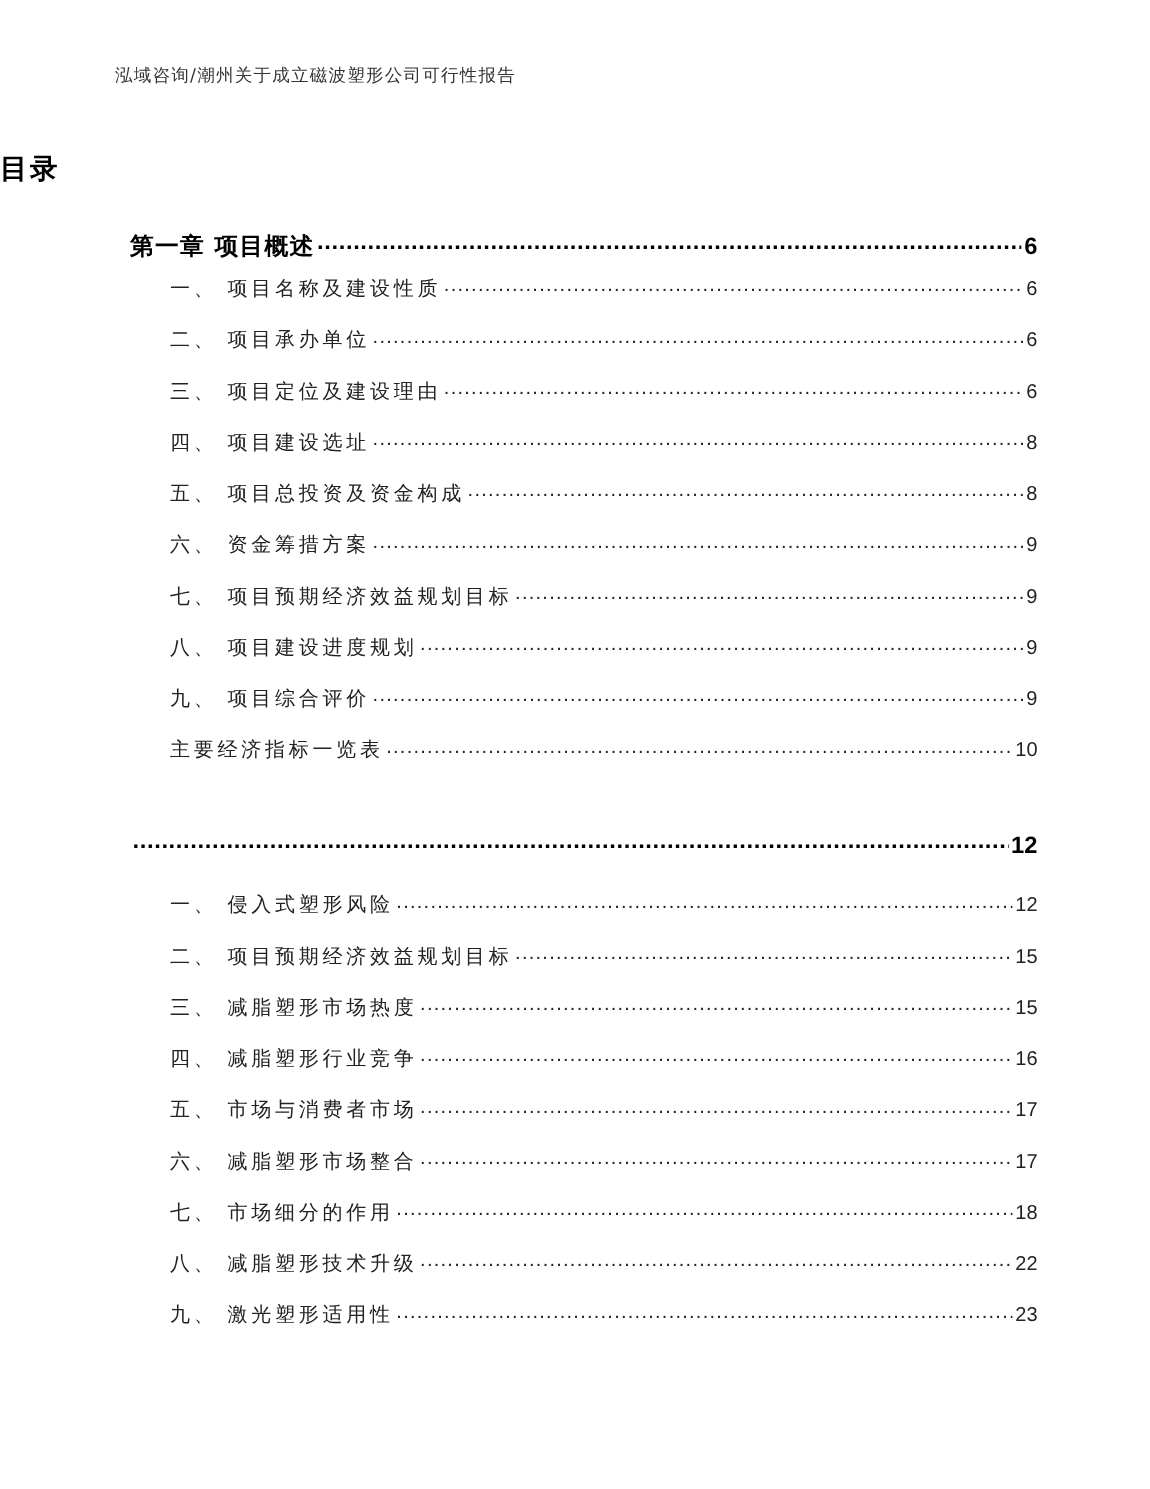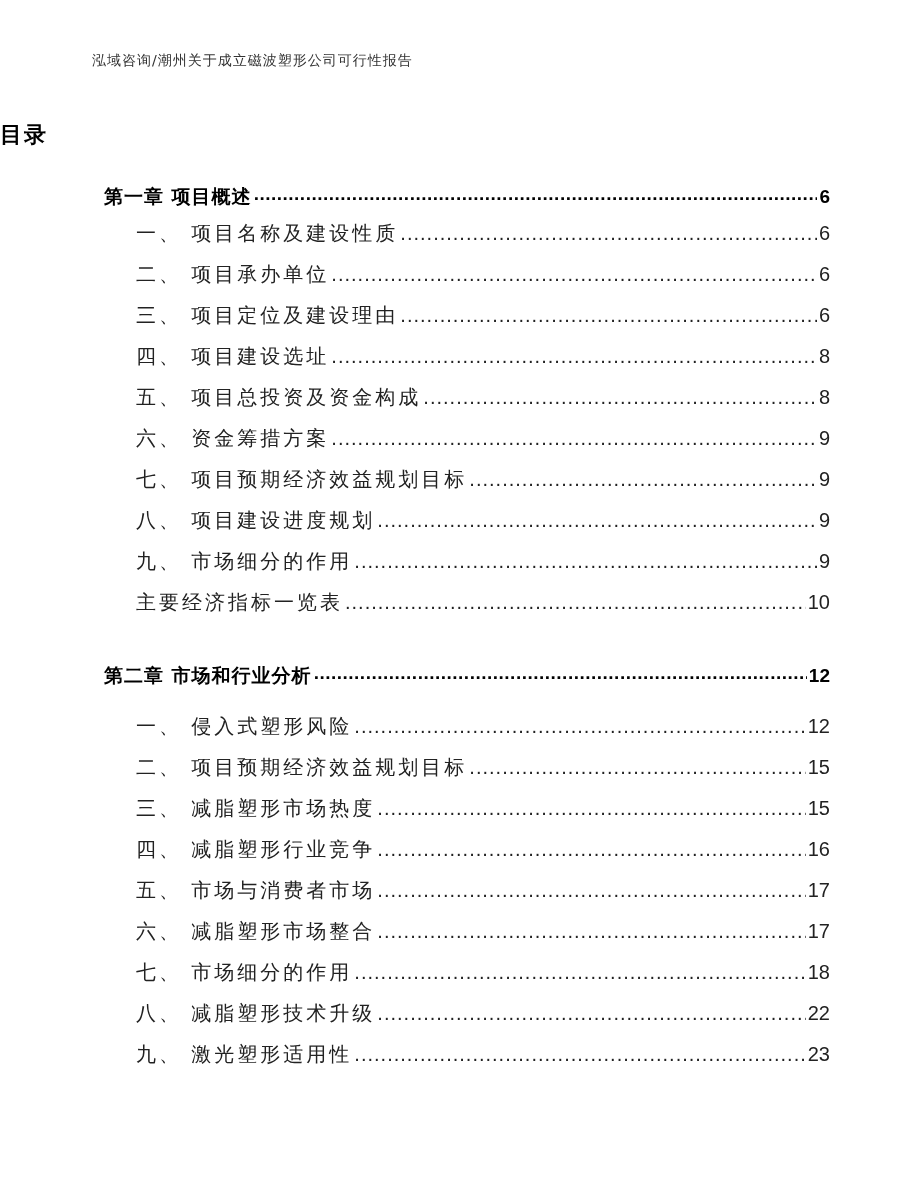--- a/index.html
+++ b/index.html
@@ -45,25 +45,24 @@
     display: flex;
     align-items: baseline;
     white-space: nowrap;
   }
   .toc-row.chapter {
     font-size: 19px;
     font-weight: bold;
     height: 30px;
   }
   .toc-row.section {
-    font-size: 20px;
+    font-size: 16px;
     color: #222;
     height: 26px;
     padding-left: 32px;
-    align-items: center;
   }
   .toc-row.section.flush {
     padding-left: 32px;
   }
   .toc-label {
     flex: 0 0 auto;
     letter-spacing: 3px;
   }
   .toc-row.chapter .toc-label {
     letter-spacing: 1px;
@@ -151,33 +150,32 @@
     <span class="toc-num">9</span>
   </div>
 
   <div class="toc-row section" style="top:507px">
     <span class="toc-label">八、 项目建设进度规划</span>
     <span class="toc-leader"></span>
     <span class="toc-num">9</span>
   </div>
 
   <div class="toc-row section" style="top:548px">
-    <span class="toc-label">九、 市场细分的作用</span>
+    <span class="toc-label">九、 项目综合评价</span>
     <span class="toc-leader"></span>
     <span class="toc-num">9</span>
   </div>
 
   <div class="toc-row section flush" style="top:589px">
     <span class="toc-label">主要经济指标一览表</span>
     <span class="toc-leader"></span>
     <span class="toc-num">10</span>
   </div>
 
   <div class="toc-row chapter" style="top:663px">
-    <span class="toc-label">第二章 市场和行业分析</span>
     <span class="toc-leader"></span>
     <span class="toc-num">12</span>
   </div>
 
   <div class="toc-row section" style="top:713px">
     <span class="toc-label">一、 侵入式塑形风险</span>
     <span class="toc-leader"></span>
     <span class="toc-num">12</span>
   </div>
 

